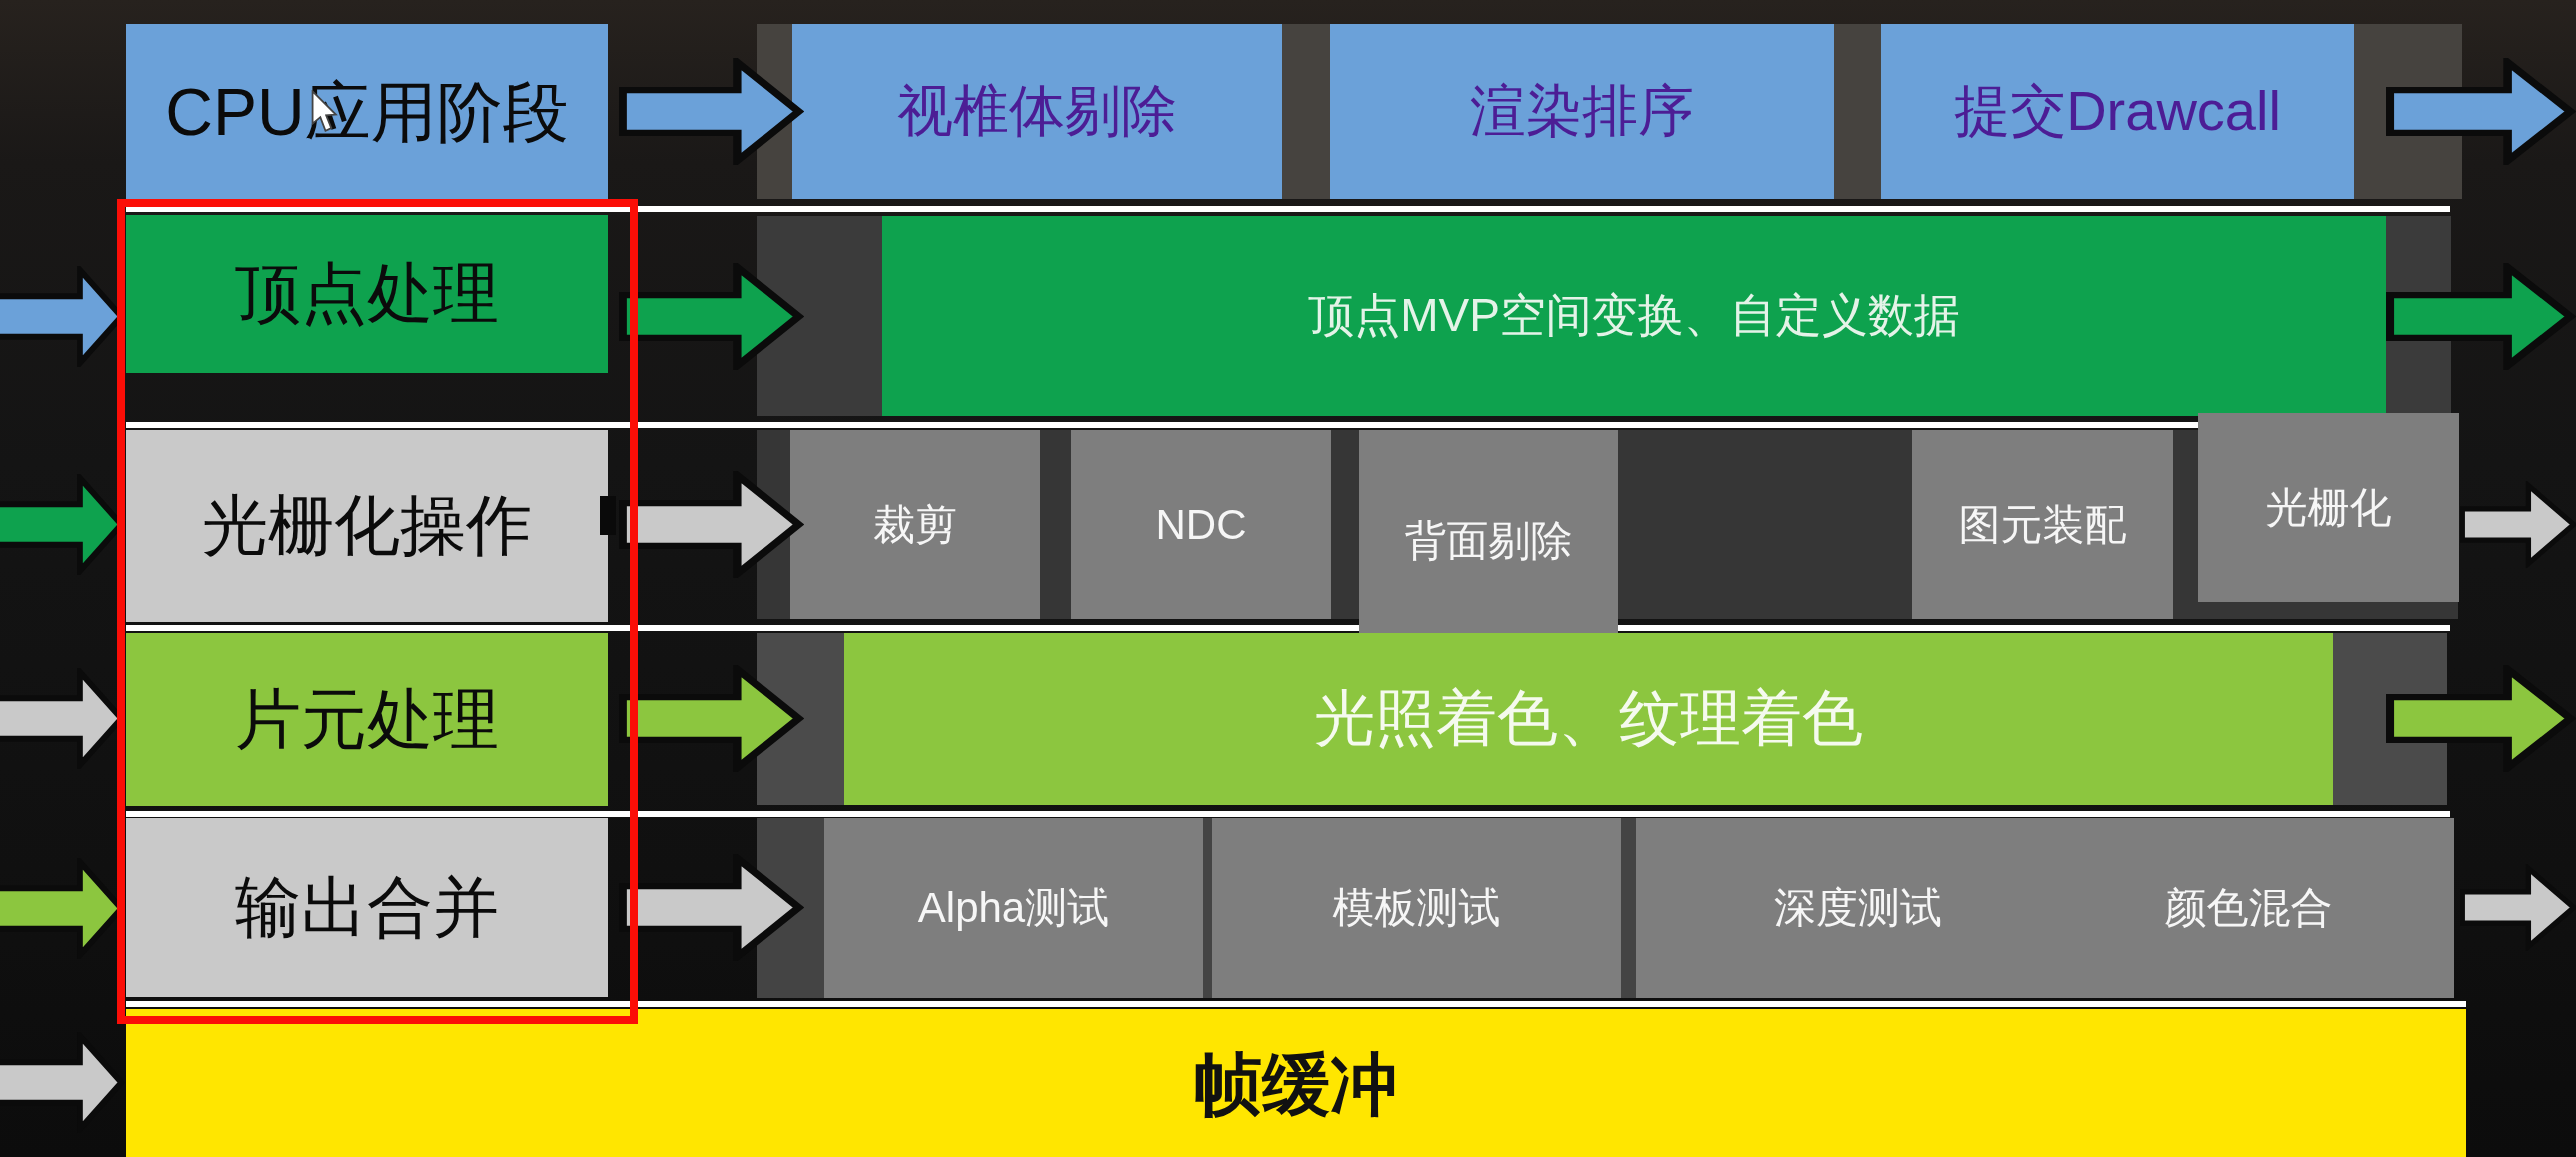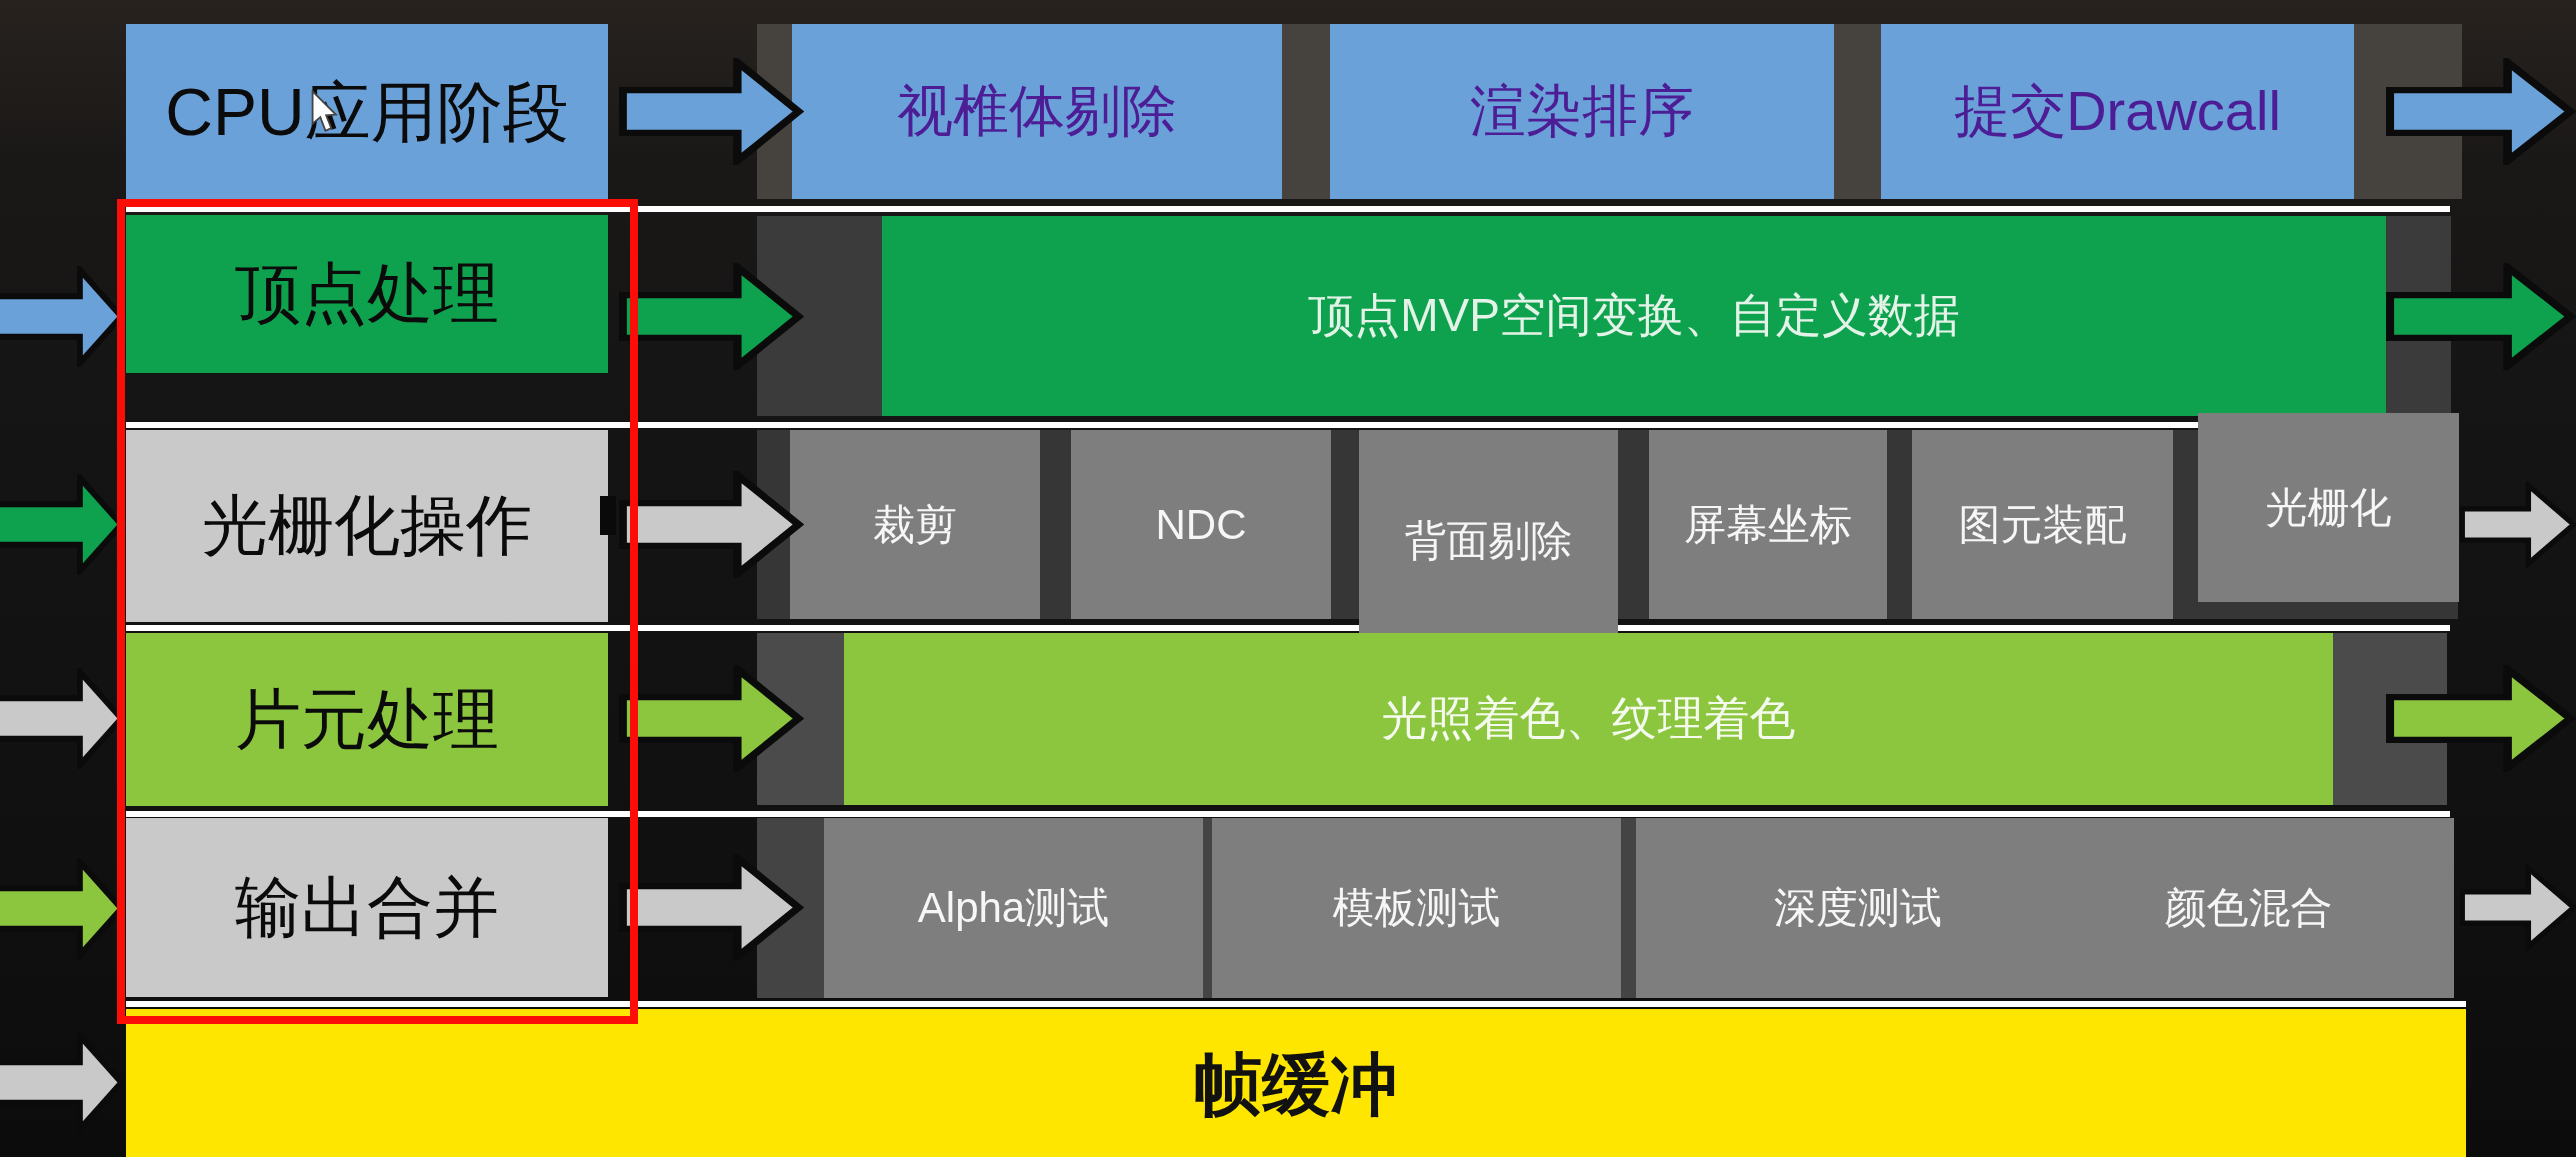--- a/index.html
+++ b/index.html
@@ -18,21 +18,21 @@
   .box{z-index:3;display:flex;align-items:center;justify-content:center;text-align:center;}
   .label{font-size:66px;color:#0b0b0b;}
   .c-blue-bg{background:var(--blue);}
   .c-green-bg{background:var(--green);}
   .c-silver-bg{background:var(--silver);}
   .c-lgreen-bg{background:var(--light_green);}
   .c-gray-bg{background:var(--gray_box);}
   .content{font-size:56px;color:#4c1d95;}
   .content-sm{font-size:42px;color:#F6F6F6;}
   .bigtext-green{font-size:46px;color:#E4F3E8;}
-  .bigtext-lgreen{font-size:46px;color:#F5FAEE;}
+  .bigtext-lgreen{font-size:61px;color:#F5FAEE;}
   .fb-box{background:var(--yellow);z-index:3;display:flex;align-items:center;justify-content:center;}
   .fb-text{font-size:68px;font-weight:700;color:#111;}
   .arrow{z-index:5;}
   .arr{width:100%;height:100%;display:block;}
   .arr polygon{stroke:#0b0b0b;stroke-width:9;stroke-linejoin:miter;}
   .f-blue polygon{fill:var(--blue);}
   .f-green polygon{fill:var(--green);}
   .f-silver polygon{fill:var(--silver);}
   .f-lgreen polygon{fill:var(--light_green);}
   #red-frame{z-index:8;border:8.7px solid var(--red_frame);background:transparent;}
@@ -88,23 +88,20 @@
 
   <div class="abs box content-sm c-gray-bg" style="left:790px;top:430px;width:250px;height:189px;">
     <span>裁剪</span>
   </div>
   <div class="abs box content-sm c-gray-bg" style="left:1071px;top:430px;width:260px;height:189px;">
     <span>NDC</span>
   </div>
   <div class="abs box content-sm c-gray-bg" style="left:1359px;top:430px;width:259px;height:222px;">
     <span>背面剔除</span>
   </div>
-  <div class="abs box content-sm c-gray-bg" style="left:1649px;top:430px;width:238px;height:189px;">
-    <span>屏幕坐标</span>
-  </div>
   <div class="abs box content-sm c-gray-bg" style="left:1912px;top:430px;width:261px;height:189px;">
     <span>图元装配</span>
   </div>
   <div class="abs box content-sm c-gray-bg" style="left:2198px;top:413px;width:261px;height:189px;">
     <span>光栅化</span>
   </div>
 
   <div class="abs box bigtext-lgreen c-lgreen-bg" style="left:844px;top:633px;width:1489px;height:172px;">
     <span>光照着色、纹理着色</span>
   </div>

